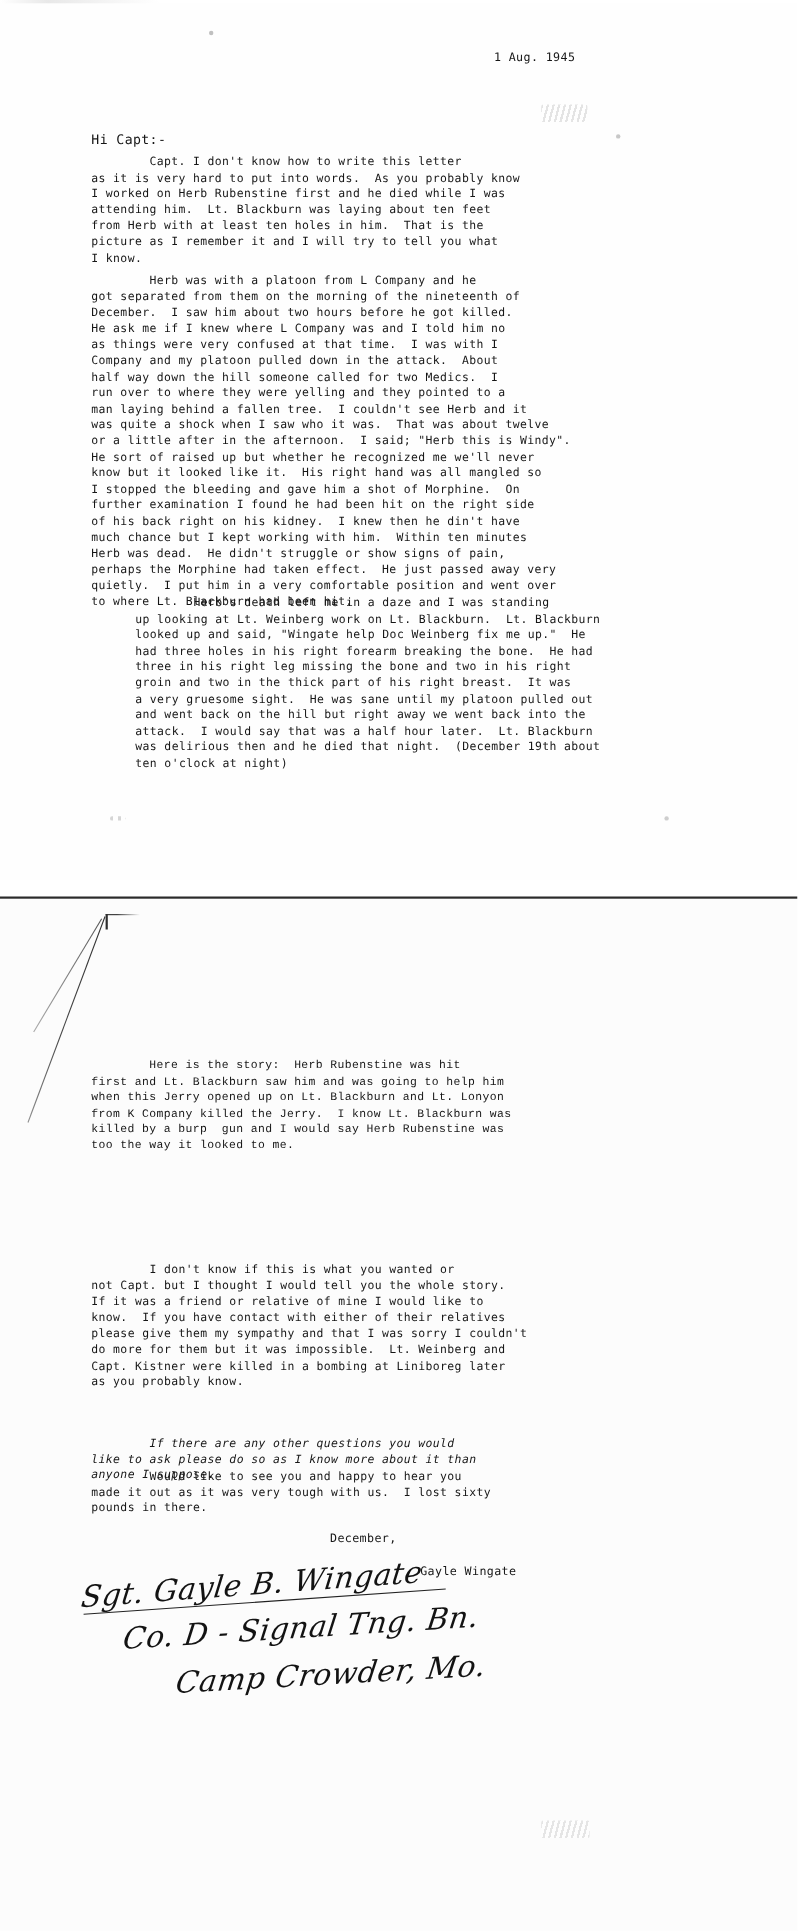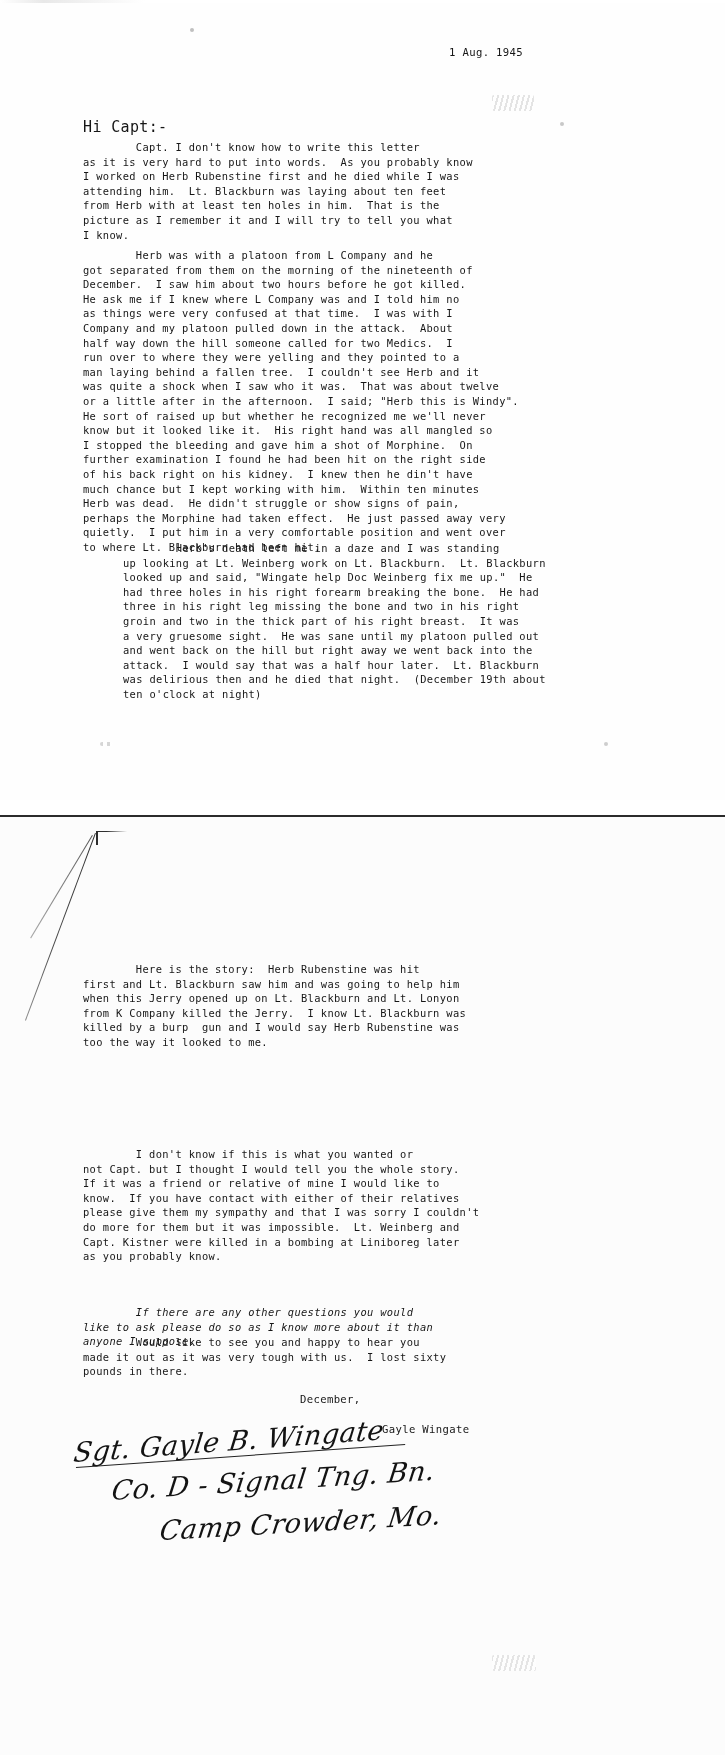--- a/index.html
+++ b/index.html
@@ -67,32 +67,32 @@
 
   .date-line {
     top: 45px;
     left: 449px;
     font-size: 10.6px;
   }
 
   .salutation {
     top: 120px;
     left: 83px;
-    font-size: 15px;
+    font-size: 12px;
   }
 
   .body-block {
     left: 83px;
   }
 
   #para-1 { top: 140px; }
   #para-2 { top: 248px; }
   #para-3 { top: 541px; margin-left: 40px; }
 
-  #p2-para-1 { top: 145px; }
+  #p2-para-1 { top: 145px; font-family: Liberation Mono, monospace; }
   #p2-para-2 { top: 245px; }
   #p2-para-3 { top: 330px; }
   #p2-para-4 { top: 488px; font-style: italic; }
   #p2-para-5 { top: 518px; }
 
   .closing {
     left: 300px;
     top: 575px;
     font-size: 10.6px;
   }

